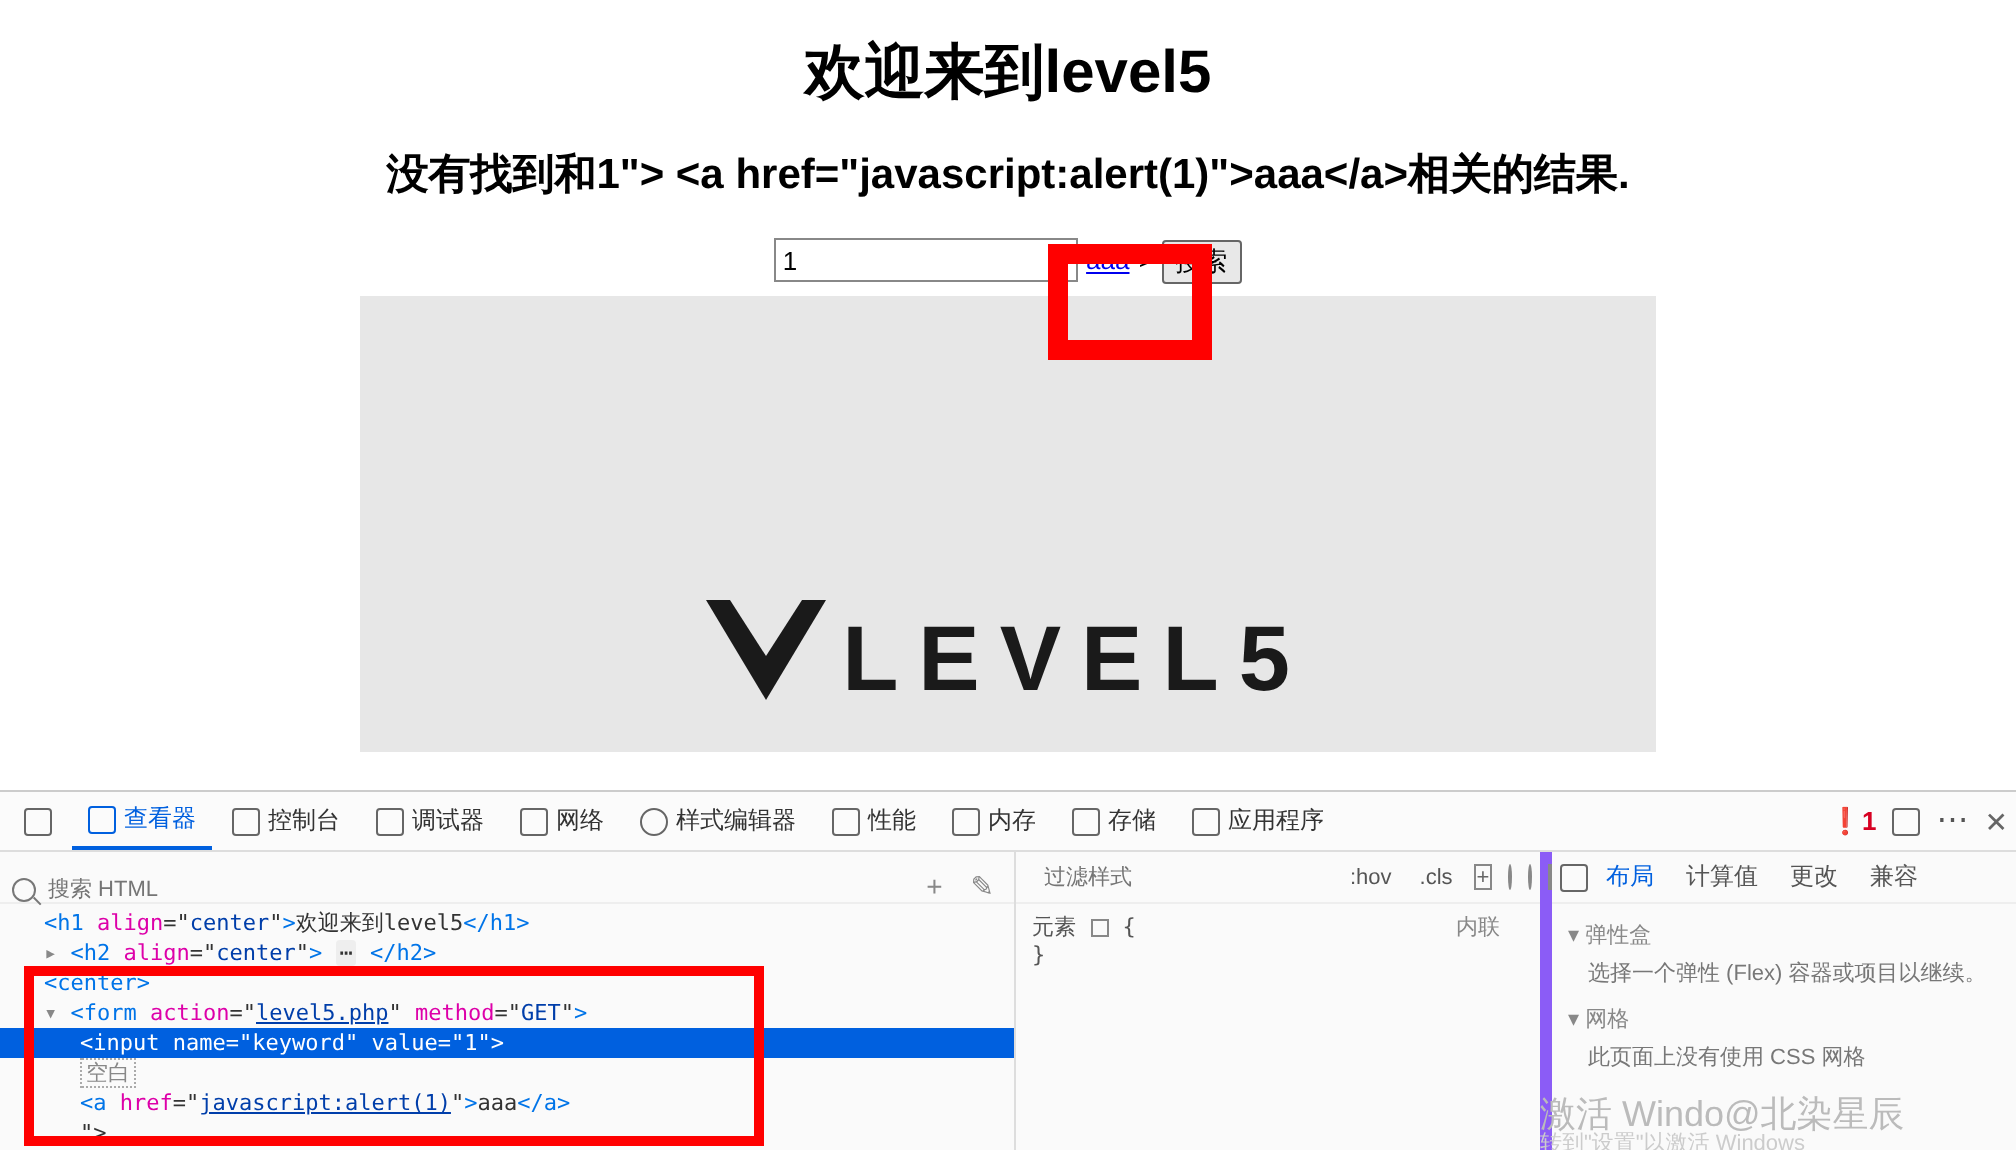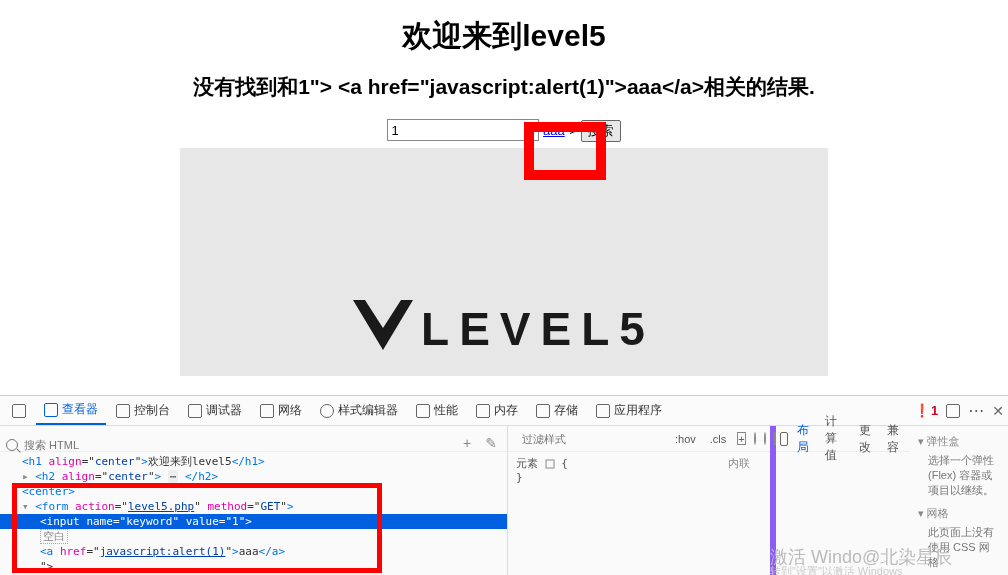--- a/index.html
+++ b/index.html
@@ -52,21 +52,21 @@
 .dt-mid-top input{border:none;background:transparent;flex:1;font-size:11px;outline:none}
 .mid-btn{font-size:11px;color:#555;padding:0 3px}
 .plus-box{width:13px;height:13px;border:1px solid #888;display:flex;align-items:center;justify-content:center;font-size:11px;color:#666}
 .sun{width:13px;height:13px;border:1.2px solid #888;border-radius:50%}
 .moon{width:13px;height:13px;border:1.2px solid #888;border-radius:50%;background:linear-gradient(90deg,#888 50%,transparent 50%)}
 .print{width:13px;height:13px;border:1.2px solid #888;position:relative}
 .dt-mid-body{padding:4px 8px;font-family:Consolas,monospace;font-size:11px;color:#555;flex:1}
 .inline-tag{position:absolute;right:12px;color:#888;font-size:11px}
 .dt-mid-body .erow{position:relative}
 
-.dt-r{flex:1;display:flex;flex-direction:row}
+.dt-r{flex:1;display:flex;flex-direction:column}
 .dt-r-top{height:26px;display:flex;align-items:center;border-bottom:1px solid #eee;padding:0 4px;gap:2px}
 .r-ico{width:14px;height:14px;border:1.2px solid #666;border-radius:2px}
 .r-tab{padding:4px 7px;font-size:12px;color:#555}
 .r-tab.active{color:#0060df}
 .dt-r-body{padding:4px 8px;font-size:11px;color:#555;overflow:hidden}
 .sect-h{color:#888;margin:4px 0}
 .sect-h::before{content:"▾ ";color:#888}
 .sect-txt{color:#777;margin:2px 0 8px 10px}
 
 .watermark{position:absolute;bottom:6px;left:770px;color:#bbb;font-size:18px;pointer-events:none}

